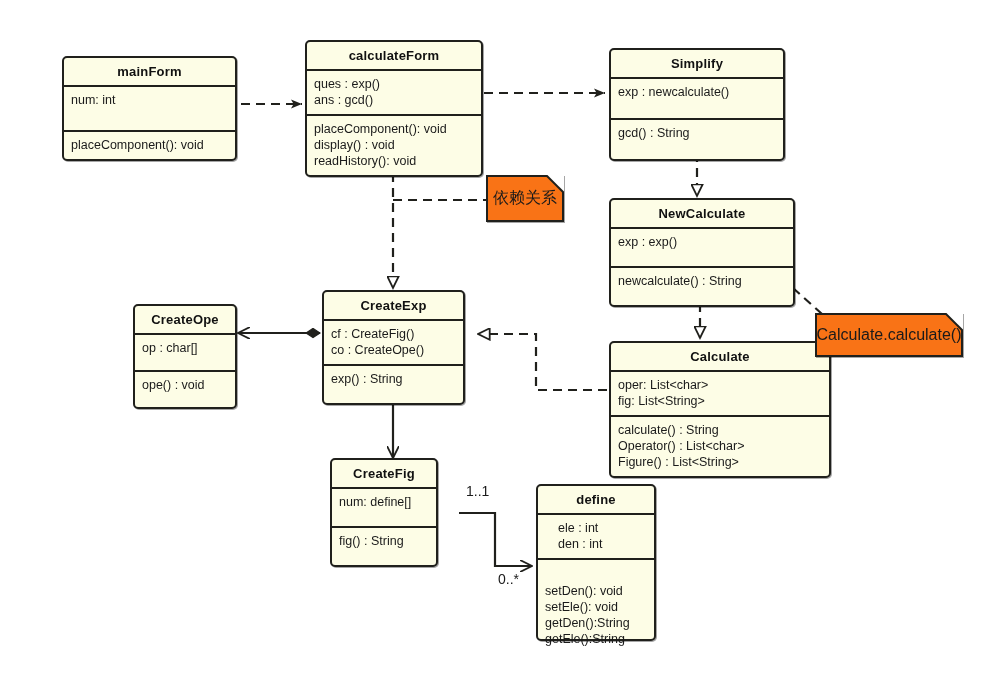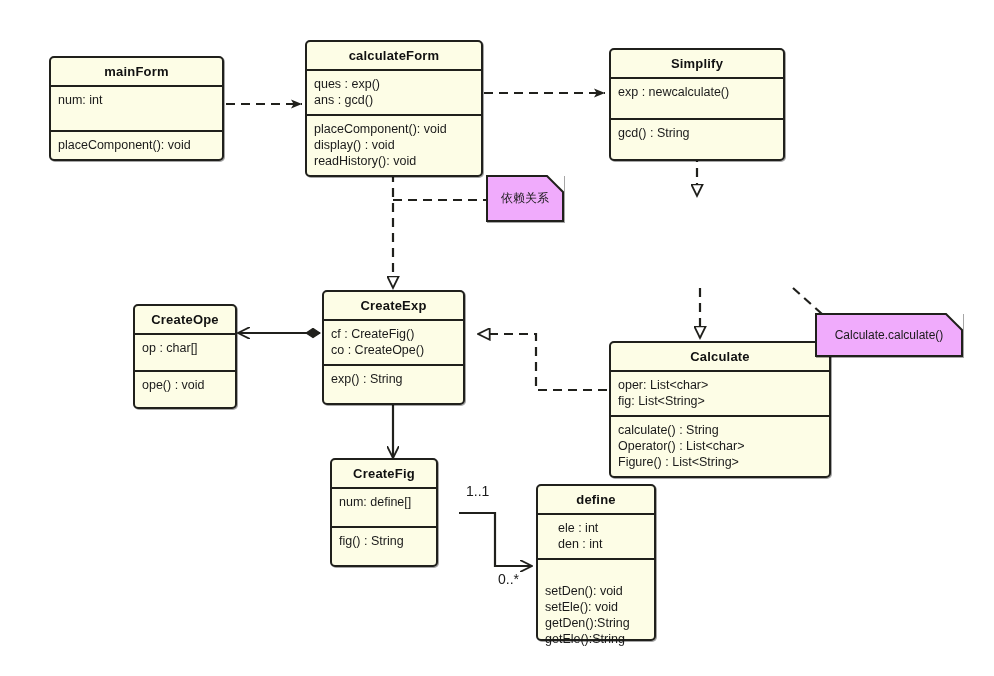--- a/index.html
+++ b/index.html
@@ -51,24 +51,24 @@
     padding: 5px 7px 6px 7px;
     font-size: 12.5px;
     color: #1a1a1a;
     line-height: 16px;
   }
   .uml-compartment div {
     white-space: pre;
   }
   .uml-note {
     position: absolute;
-    background: #f0abfc;
+    background: #f97316;
     border: 2px solid #20201c;
     box-sizing: border-box;
-    font-size: 12px;
+    font-size: 16px;
     color: #1a1a1a;
     display: flex;
     align-items: center;
     justify-content: center;
     box-shadow: 1px 1px 0 rgba(0,0,0,0.35);
   }
   .uml-note .foldline {
     position: absolute;
     right: -2px;
     top: -2px;
@@ -140,21 +140,21 @@
 
     <g>
       <path d="M393,385 L393,458" fill="none" stroke="#20201c" stroke-width="2.2" marker-start="url(#diamond-filled)" marker-end="url(#arrow-open)"></path>
     </g>
 
     <g>
       <path d="M459,513 L495,513 L495,566 L532,566" fill="none" stroke="#20201c" stroke-width="2.2" marker-end="url(#arrow-open)"></path>
     </g>
   </svg>
 
-  <div class="uml-class" style="left:49px; top:56px; width:175px;">
+  <div class="uml-class" style="left:62px; top:56px; width:175px;">
     <div class="uml-name">mainForm</div>
     <div class="uml-sep"></div>
     <div class="uml-compartment" style="min-height:32px;">
       <div>num: int</div>
     </div>
     <div class="uml-sep"></div>
     <div class="uml-compartment">
       <div>placeComponent(): void</div>
     </div>
   </div>
@@ -179,20 +179,31 @@
     <div class="uml-sep"></div>
     <div class="uml-compartment" style="min-height:28px;">
       <div>exp : newcalculate()</div>
     </div>
     <div class="uml-sep"></div>
     <div class="uml-compartment" style="min-height:28px;">
       <div>gcd() : String</div>
     </div>
   </div>
 
+  <div class="uml-class" style="left:609px; top:198px; width:186px;">
+    <div class="uml-name">NewCalculate</div>
+    <div class="uml-sep"></div>
+    <div class="uml-compartment" style="min-height:26px;">
+      <div>exp : exp()</div>
+    </div>
+    <div class="uml-sep"></div>
+    <div class="uml-compartment" style="min-height:26px;">
+      <div>newcalculate() : String</div>
+    </div>
+  </div>
 
   <div class="uml-class" style="left:609px; top:341px; width:222px;">
     <div class="uml-name">Calculate</div>
     <div class="uml-sep"></div>
     <div class="uml-compartment">
       <div>oper: List&lt;char&gt;</div>
       <div>fig: List&lt;String&gt;</div>
     </div>
     <div class="uml-sep"></div>
     <div class="uml-compartment">

